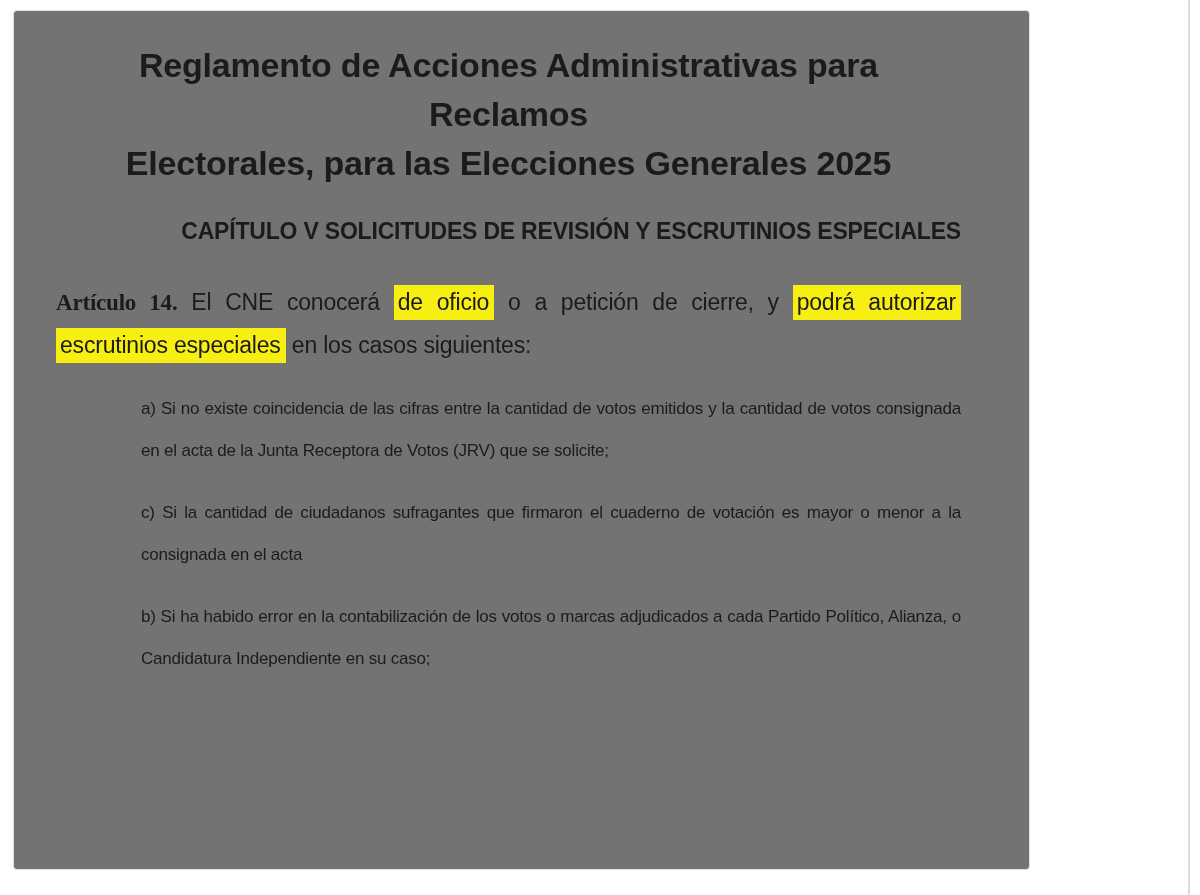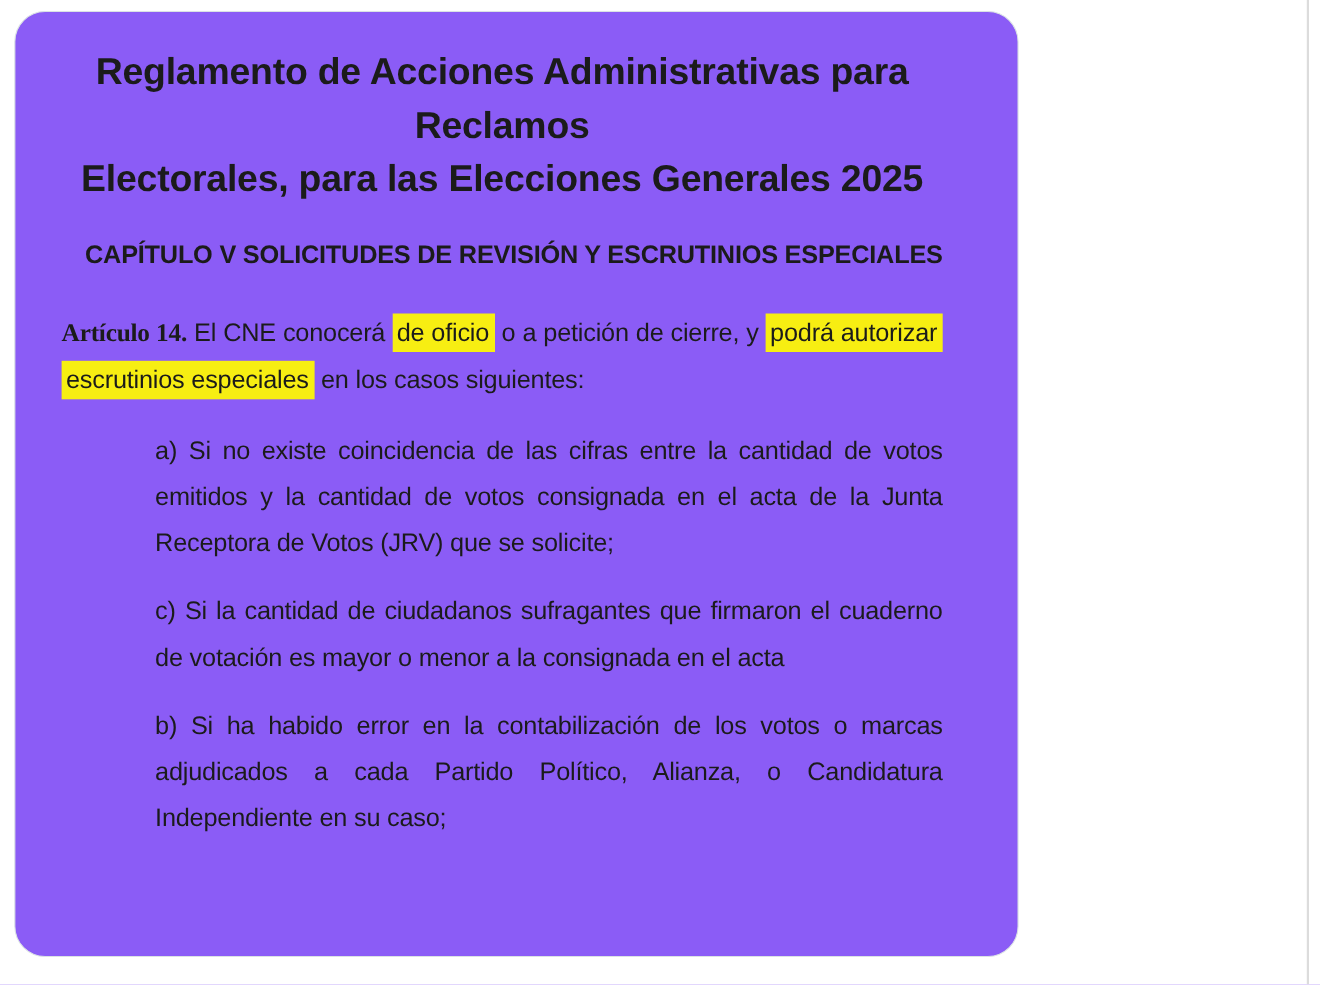--- a/index.html
+++ b/index.html
@@ -21,25 +21,25 @@
   }
   .page {
     position: relative;
     width: 1200px;
     height: 895px;
   }
   .card {
     position: absolute;
     left: 13px;
     top: 10px;
-    width: 913px;
+    width: 1017px;
     height: 860px;
-    background: #8b5cf6;
+    background: #737373;
     border: 1.5px solid var(--border);
-    border-radius: 28px;
+    border-radius: 4px;
     padding: 30px 68px 28px 42px;
   }
   .doc-title {
     margin: 0;
     font-size: 34px;
     font-weight: bold;
     line-height: 49px;
     text-align: center;
     letter-spacing: -0.2px;
     color: var(--text);
@@ -54,21 +54,21 @@
   }
   .article {
     margin: 0 0 22px 0;
     font-size: 23px;
     line-height: 42px;
     text-align: justify;
     letter-spacing: -0.2px;
   }
   .items .item {
     margin: 0 0 20px 85px;
-    font-size: 23px;
+    font-size: 17px;
     line-height: 42px;
     text-align: justify;
     letter-spacing: -0.2px;
   }
   .items .item:last-child { margin-bottom: 0; }
   .bold { font-weight: bold; font-family: Liberation Serif, serif; }
   .mark {
     background: var(--hl);
     padding: 4px 5px 5px 4px;
     -webkit-box-decoration-break: clone;

